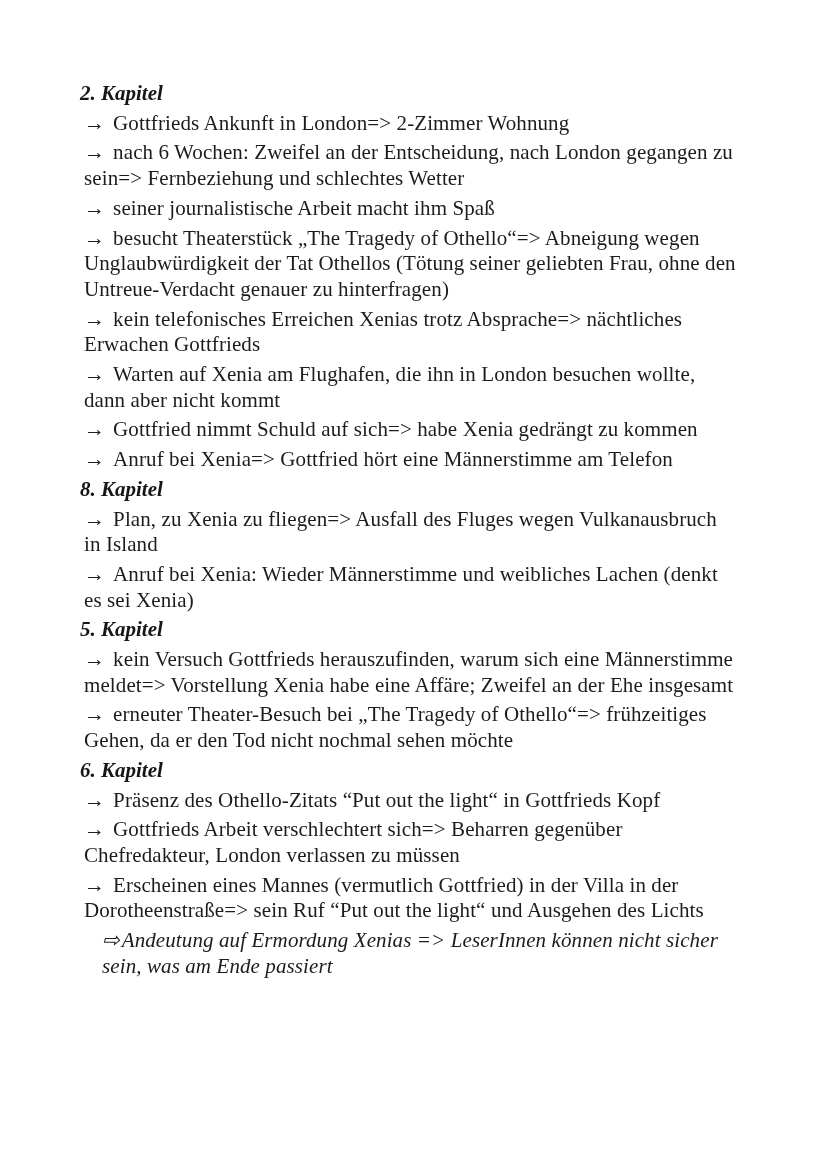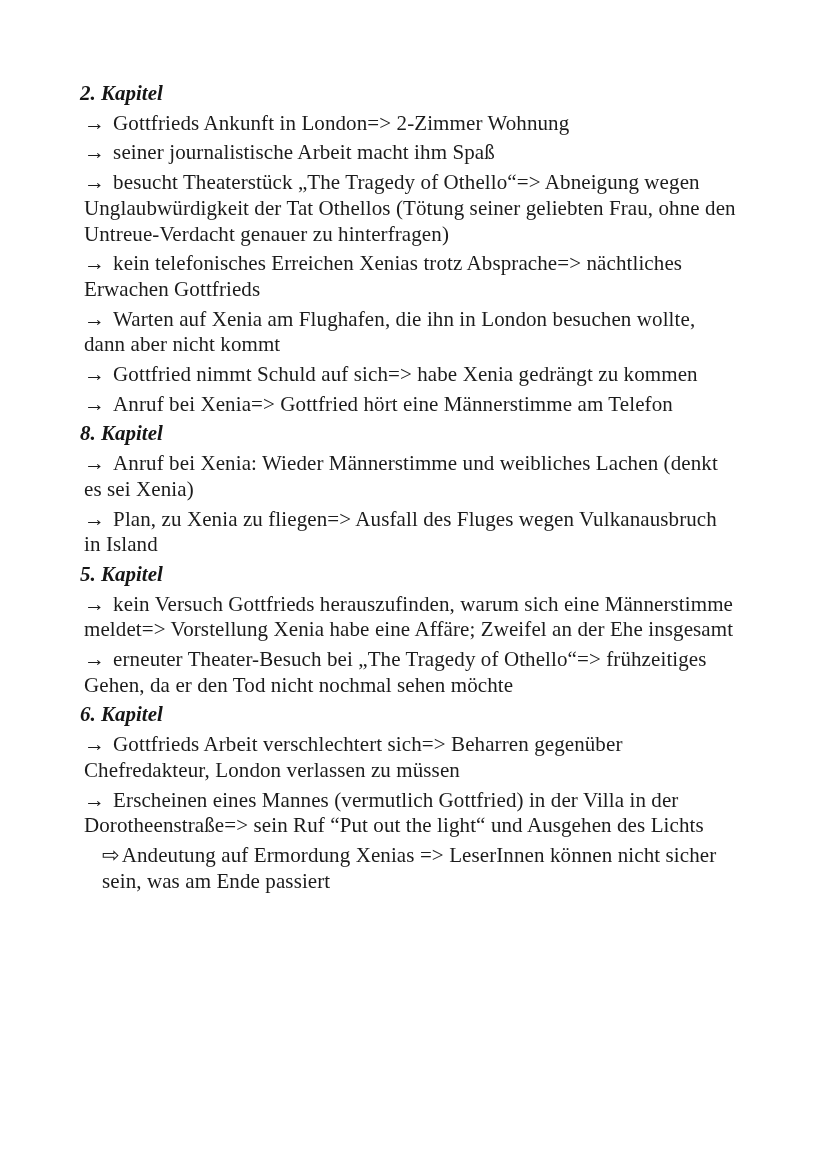--- a/index.html
+++ b/index.html
@@ -40,71 +40,74 @@
     font-size: 21px;
     line-height: 25.7px;
     letter-spacing: 0.1px;
     color: #1c1c1c;
   }
   .bullet {
     padding-right: 8px;
   }
   .item.conclusion {
     padding-left: 18px;
+    font-style: italic;
   }
   .item.conclusion .bullet {
     padding-right: 2px;
   }
 </style>
 </head>
 <body>
 
 <div class="page">
   <div class="content" id="content">
   <section class="chapter">
     <h2 class="chapter-heading">2. Kapitel</h2>
 
   <p class="item"><span class="bullet">→</span><span class="text">Gottfrieds Ankunft in London=&gt; 2-Zimmer Wohnung</span></p>
 
+  <p class="item"><span class="bullet">→</span><span class="text">nach 6 Wochen: Zweifel an der Entscheidung, nach London gegangen zu sein=&gt; Fernbeziehung und schlechtes Wetter</span></p>
 
   <p class="item"><span class="bullet">→</span><span class="text">seiner journalistische Arbeit macht ihm Spaß</span></p>
 
   <p class="item"><span class="bullet">→</span><span class="text">besucht Theaterstück „The Tragedy of Othello“=&gt; Abneigung wegen Unglaubwürdigkeit der Tat Othellos (Tötung seiner geliebten Frau, ohne den Untreue-Verdacht genauer zu hinterfragen)</span></p>
 
   <p class="item"><span class="bullet">→</span><span class="text">kein telefonisches Erreichen Xenias trotz Absprache=&gt; nächtliches Erwachen Gottfrieds</span></p>
 </section>
 
   <section class="chapter">
 
   <p class="item"><span class="bullet">→</span><span class="text">Warten auf Xenia am Flughafen, die ihn in London besuchen wollte, dann aber nicht kommt</span></p>
 
   <p class="item"><span class="bullet">→</span><span class="text">Gottfried nimmt Schuld auf sich=&gt; habe Xenia gedrängt zu kommen</span></p>
 
   <p class="item"><span class="bullet">→</span><span class="text">Anruf bei Xenia=&gt; Gottfried hört eine Männerstimme am Telefon</span></p>
 </section>
 
   <section class="chapter">
     <h2 class="chapter-heading">8. Kapitel</h2>
 
+  <p class="item"><span class="bullet">→</span><span class="text">Plan, zu Xenia zu fliegen=&gt; Ausfall des Fluges wegen Vulkanausbruch in Island</span></p>
+
   <p class="item"><span class="bullet">→</span><span class="text">Anruf bei Xenia: Wieder Männerstimme und weibliches Lachen (denkt es sei Xenia)</span></p>
-
-  <p class="item"><span class="bullet">→</span><span class="text">Plan, zu Xenia zu fliegen=&gt; Ausfall des Fluges wegen Vulkanausbruch in Island</span></p>
 </section>
 
   <section class="chapter">
     <h2 class="chapter-heading">5. Kapitel</h2>
 
   <p class="item"><span class="bullet">→</span><span class="text">kein Versuch Gottfrieds herauszufinden, warum sich eine Männerstimme meldet=&gt; Vorstellung Xenia habe eine Affäre; Zweifel an der Ehe insgesamt</span></p>
 
   <p class="item"><span class="bullet">→</span><span class="text">erneuter Theater-Besuch bei „The Tragedy of Othello“=&gt; frühzeitiges Gehen, da er den Tod nicht nochmal sehen möchte</span></p>
 </section>
 
   <section class="chapter">
     <h2 class="chapter-heading">6. Kapitel</h2>
 
+  <p class="item"><span class="bullet">→</span><span class="text">Präsenz des Othello-Zitats “Put out the light“ in Gottfrieds Kopf</span></p>
 
   <p class="item"><span class="bullet">→</span><span class="text">Gottfrieds Arbeit verschlechtert sich=&gt; Beharren gegenüber Chefredakteur, London verlassen zu müssen</span></p>
 
   <p class="item"><span class="bullet">→</span><span class="text">Erscheinen eines Mannes (vermutlich Gottfried) in der Villa in der Dorotheenstraße=&gt; sein Ruf “Put out the light“ und Ausgehen des Lichts</span></p>
 
   <p class="item conclusion"><span class="bullet">⇨</span><span class="text">Andeutung auf Ermordung Xenias =&gt; LeserInnen können nicht sicher sein, was am Ende passiert</span></p>
 </section>
 </div>
 </div>
 

